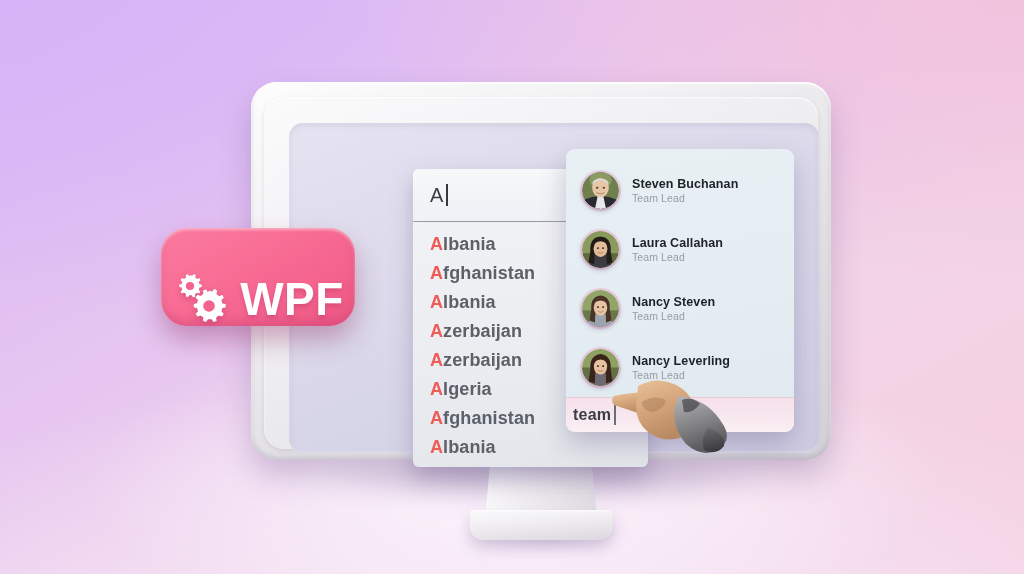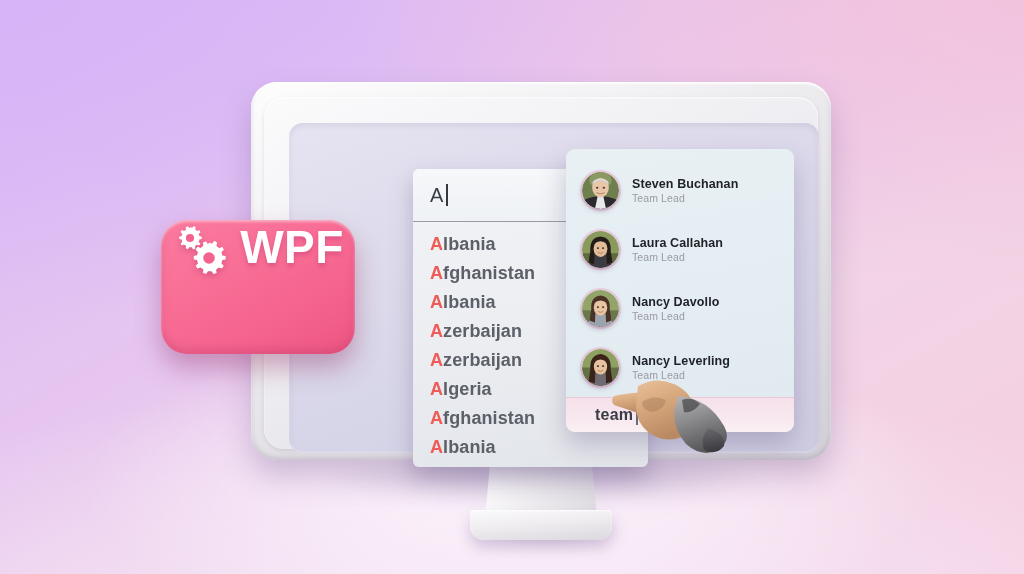--- a/index.html
+++ b/index.html
@@ -175,51 +175,51 @@
     font-size: 10.5px;
     color: #9a9ba3;
     letter-spacing: 0.1px;
   }
   #people-search {
     height: 35px;
     background: linear-gradient(180deg, #f6e1ea 0%, #f7e7ee 55%, #faf0f4 100%);
     border-top: 1px solid #e7c9d8;
     display: flex;
     align-items: center;
-    padding-left: 29px;
+    padding-left: 7px;
   }
   #people-search .val {
     font-size: 16px;
     font-weight: bold;
     color: #3b3d45;
     letter-spacing: 0.2px;
   }
   #caret2 {
     display: inline-block;
     width: 2px; height: 20px;
     background: #6b6d75;
     margin-left: 3px;
   }
 
   
   #hand { position: absolute; left: 608px; top: 352px; width: 135px; height: 105px; }
 
   
   #wpf-badge {
     position: absolute;
-    left: 161px; top: 220px;
-    width: 194px; height: 134px;
+    left: 161px; top: 228px;
+    width: 194px; height: 98px;
     border-radius: 26px;
     background: linear-gradient(150deg, #fb7ba0 0%, #f96f96 35%, #f4638d 70%, #ec5682 100%);
     box-shadow:
       0 14px 26px rgba(150,60,110,0.42),
       inset 0 2px 3px rgba(255,255,255,0.45),
       inset 0 -5px 9px rgba(190,60,110,0.35);
     display: flex;
-    align-items: flex-start;
+    align-items: flex-end;
     justify-content: center;
     gap: 10px;
   }
   #wpf-gears { width: 58px; height: 58px; flex: 0 0 58px; filter: drop-shadow(0 3px 3px rgba(170,50,100,0.40)); }
   #wpf-label {
     font-size: 46px;
     font-weight: bold;
     color: #ffffff;
     letter-spacing: 0.5px;
     text-shadow: 0 3px 4px rgba(170,50,100,0.35);
@@ -356,21 +356,21 @@
                     <path d="M20 6 Q31 7 30 21 L32 33 L26 35 L25.5 19 Q20 14 14.5 19 L14 35 L8 33 L10 21 Q9 7 20 6 Z" fill="#4a3326"></path>
                     <ellipse cx="20" cy="19" rx="7.3" ry="8.8" fill="#e7c4a4"></ellipse>
                     <path d="M12.8 14 Q20 8.5 27.2 14 Q27 8 20 7.5 Q13 8 12.8 14 Z" fill="#4a3326"></path>
                     <ellipse cx="17.2" cy="18.5" rx="1.2" ry="1" fill="#3c2c22"></ellipse>
                     <ellipse cx="22.8" cy="18.5" rx="1.2" ry="1" fill="#3c2c22"></ellipse>
                     <path d="M17.4 23.4 Q20 25.2 22.6 23.4" stroke="#bb8662" stroke-width="1" fill="none" stroke-linecap="round"></path>
                   </g>
                 </svg>
               </span>
               <span class="person-text">
-                <span class="person-name">Nancy Davollo</span>
+                <span class="person-name">Nancy Steven</span>
                 <span class="person-role">Team Lead</span>
               </span>
             </div>
 
             <div class="person-row">
               <span class="avatar">
                 <svg viewBox="0 0 40 40" xmlns="http://www.w3.org/2000/svg">
                   <defs>
                       <clipPath id="c4">
                         <circle cx="20" cy="20" r="20"></circle>

